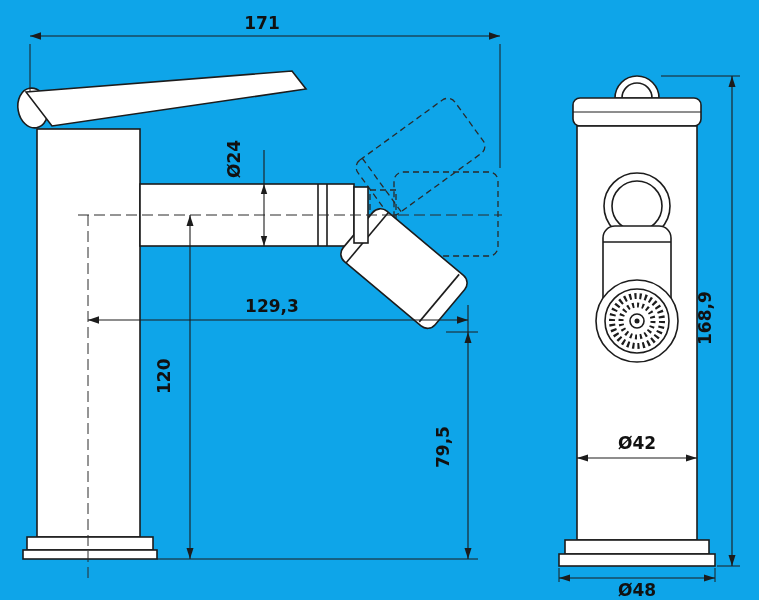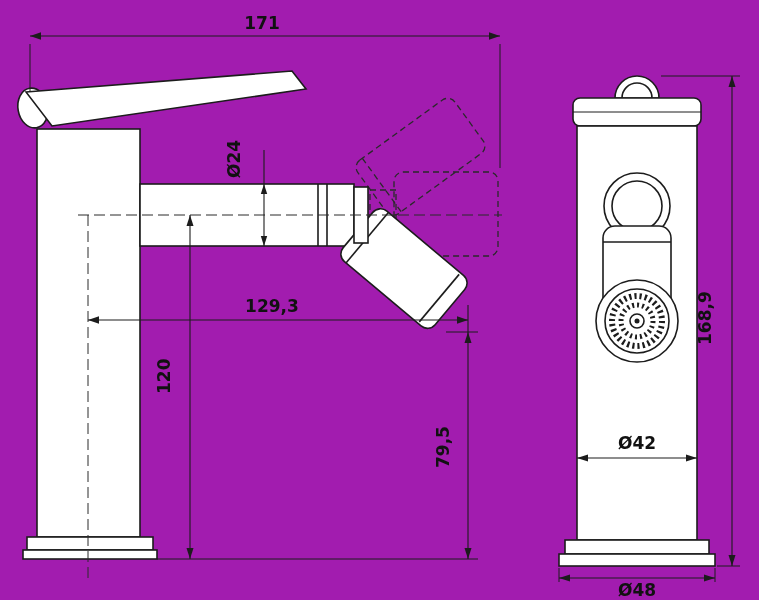--- a/index.html
+++ b/index.html
@@ -8,21 +8,21 @@
     background: #ffffff;
     width: 759px;
     height: 600px;
     overflow: hidden;
     font-family: "DejaVu Sans", sans-serif;
   }
   .canvas {
     position: relative;
     width: 759px;
     height: 600px;
-    background: #a21caf;
+    background: #0ea5e9;
   }
   svg { display: block; }
   .obj   { stroke: #1c1c1c; stroke-width: 1.6; fill: #ffffff; }
   .objn  { stroke: #1c1c1c; stroke-width: 1.6; fill: none; }
   .thin  { stroke: #1c1c1c; stroke-width: 1;   fill: none; }
   .dash  { stroke: #2a2a2a; stroke-width: 1.3; fill: none; stroke-dasharray: 6 4; }
   .cline { stroke: #2a2a2a; stroke-width: 1;   fill: none; stroke-dasharray: 11 5; }
   .dim   { stroke: #1c1c1c; stroke-width: 1.1; fill: none; }
   .arr   { fill: #1c1c1c; stroke: none; }
   .dimtext {

